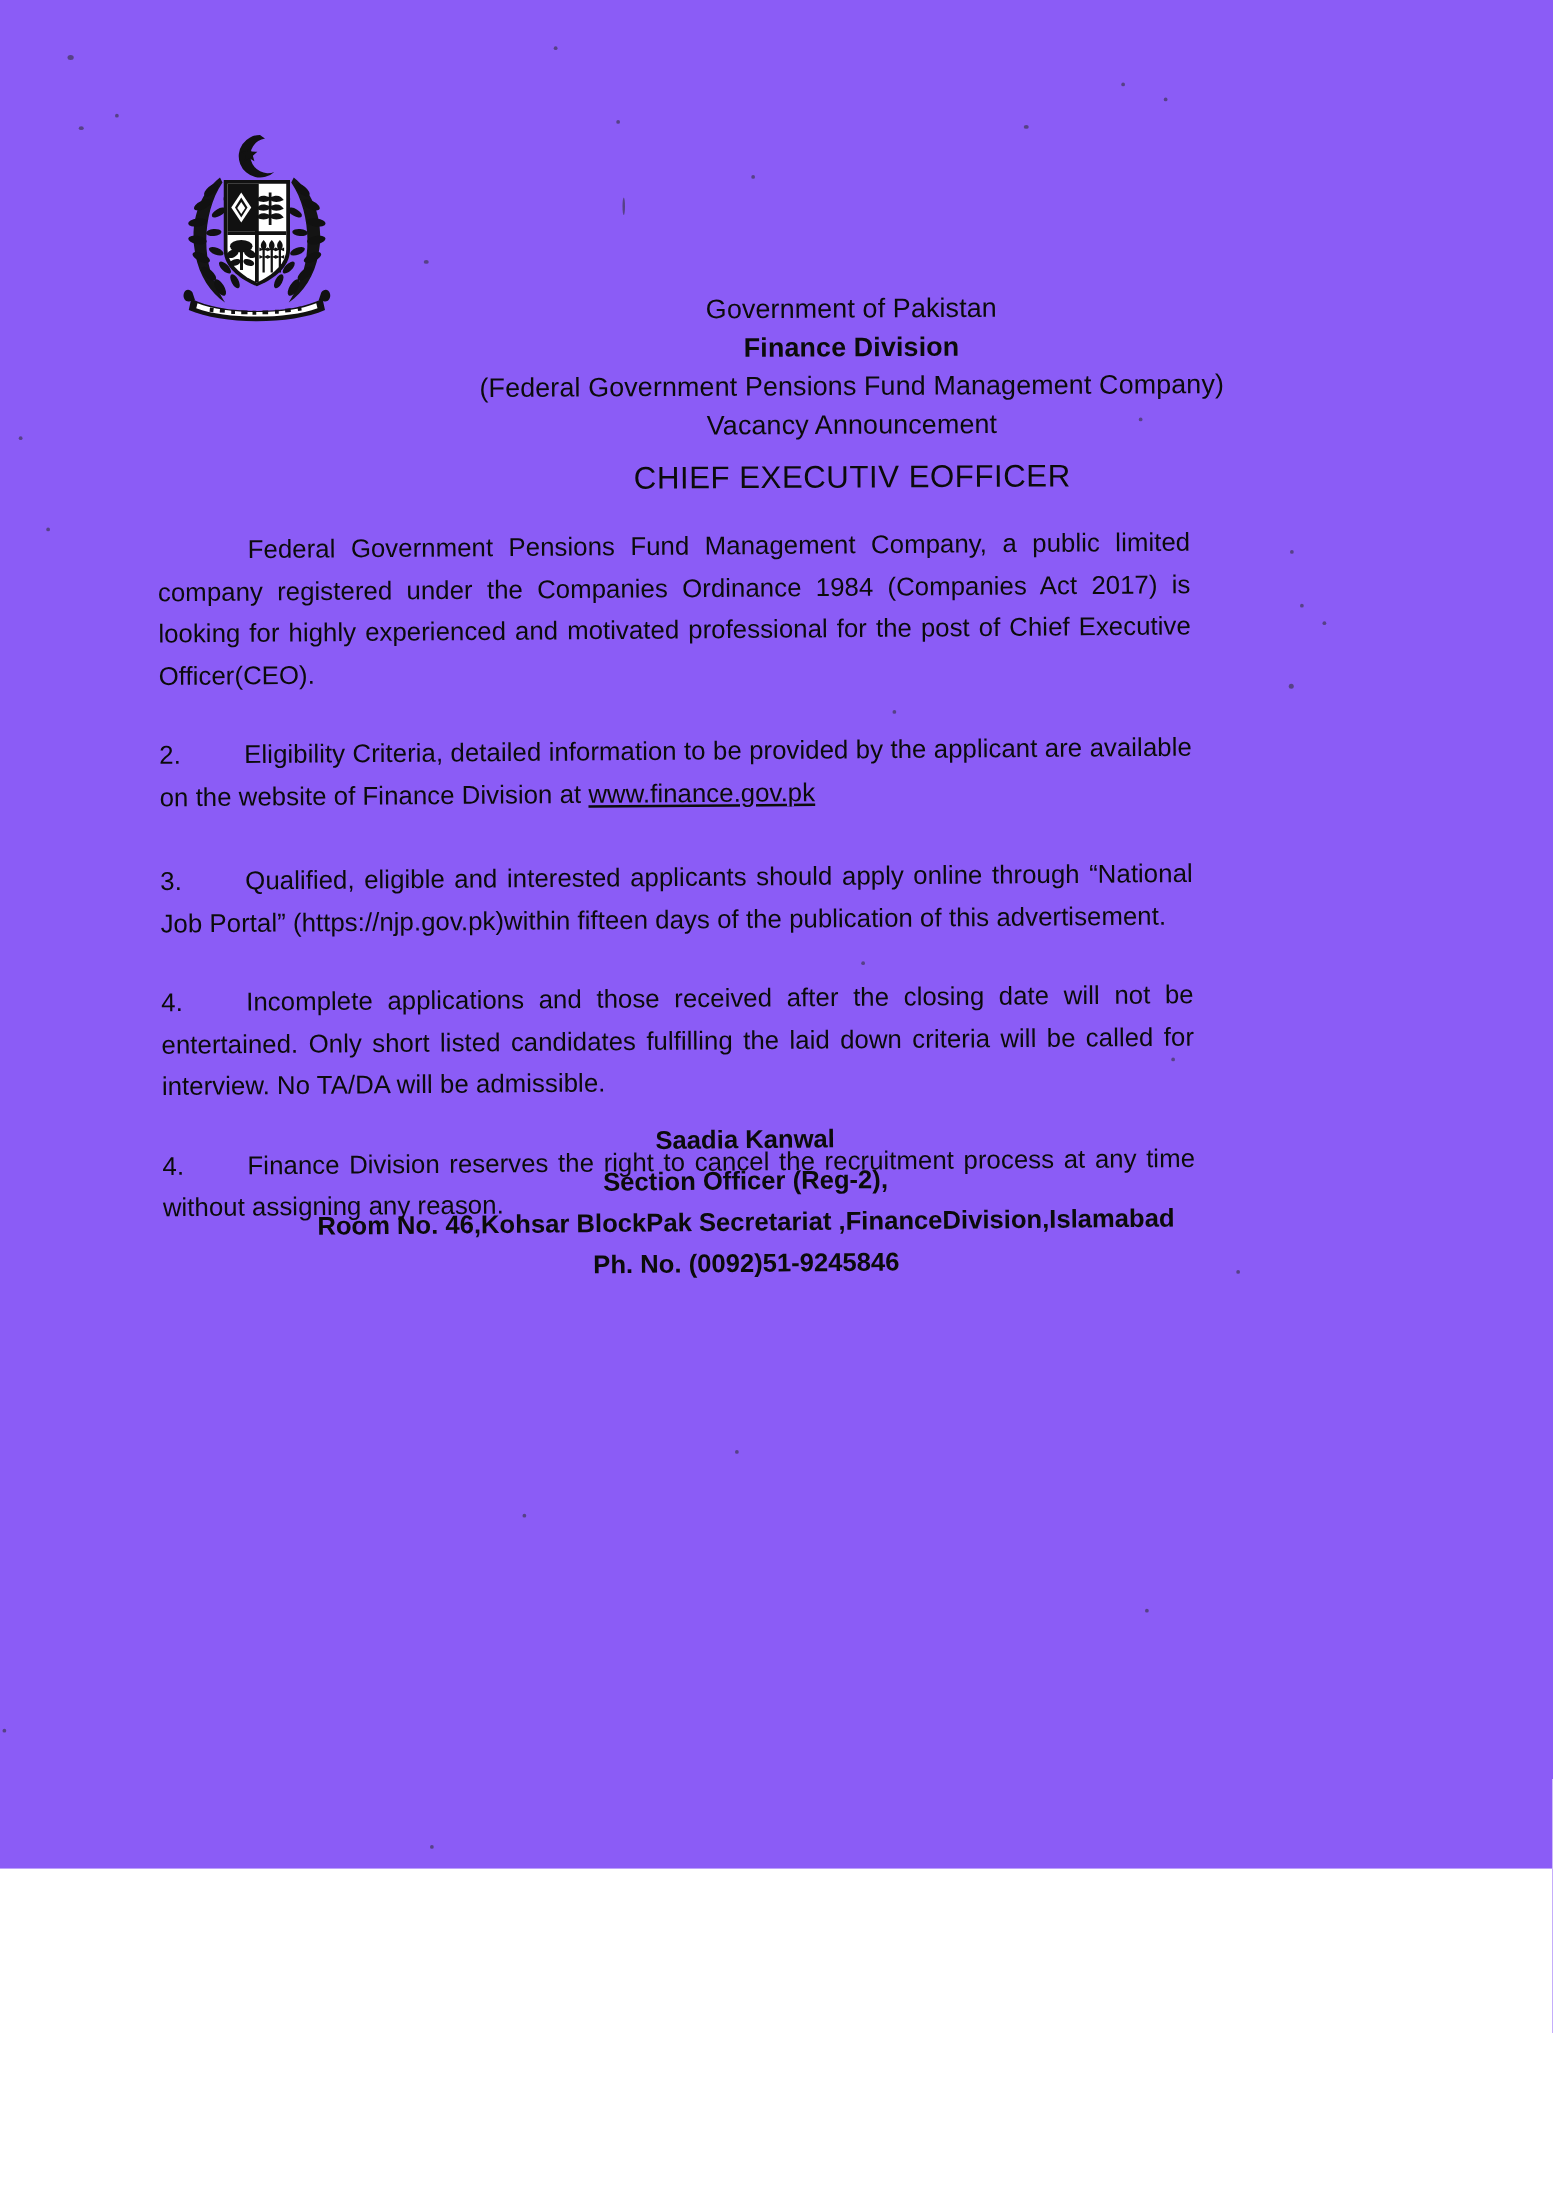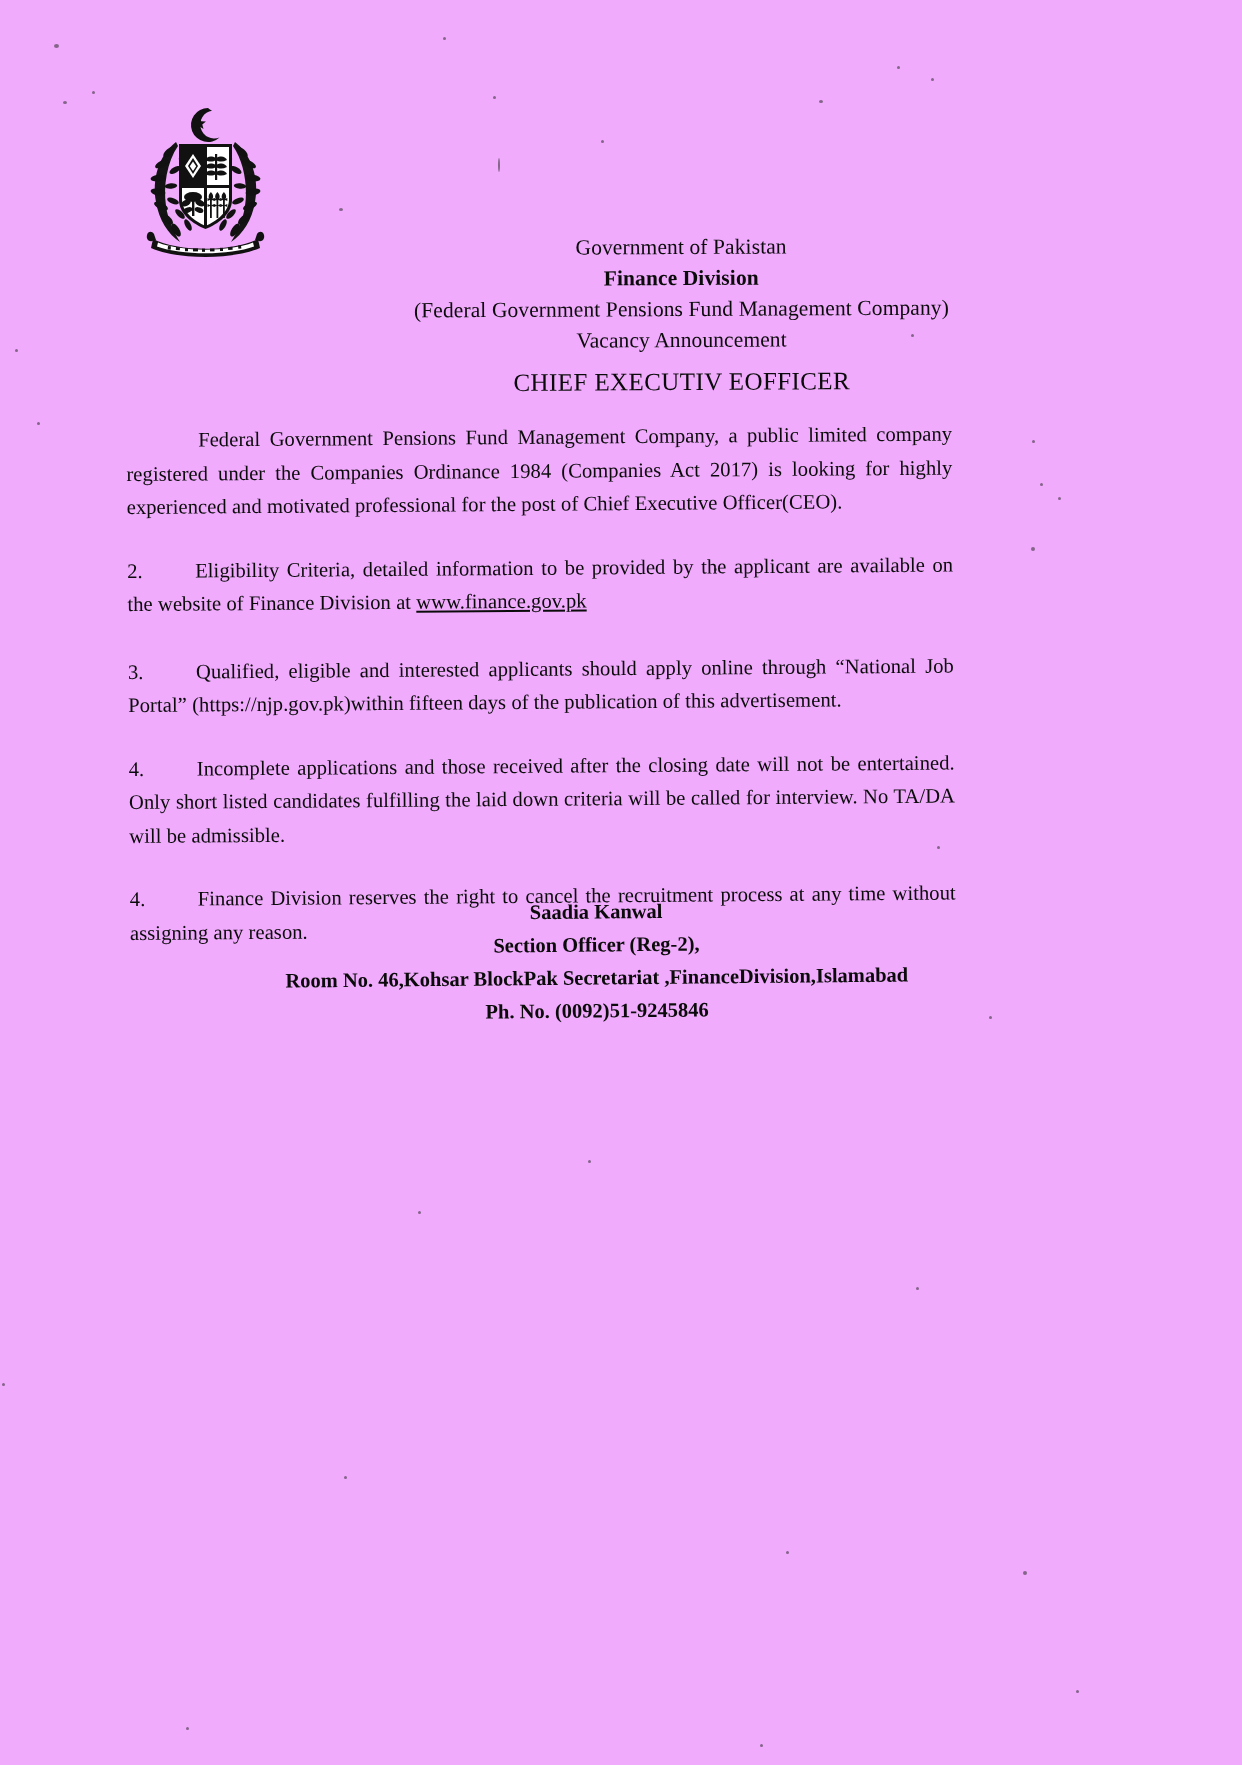--- a/index.html
+++ b/index.html
@@ -3,24 +3,24 @@
 <meta charset="utf-8">
 <style>
   html, body {
     margin: 0;
     padding: 0;
     background: #ffffff;
   }
   .page {
     position: relative;
     width: 1242px;
-    height: 1765px;
-    background: #f0abfc;
+    height: 1495px;
+    background: #8b5cf6;
     overflow: hidden;
-    font-family: Liberation Serif, serif;
+    font-family: Liberation Sans, sans-serif;
     color: #0b0b0b;
   }
 
   
   .speck {
     position: absolute;
     background: #2b2b2b;
     border-radius: 50%;
     opacity: .55;
     pointer-events: none;

